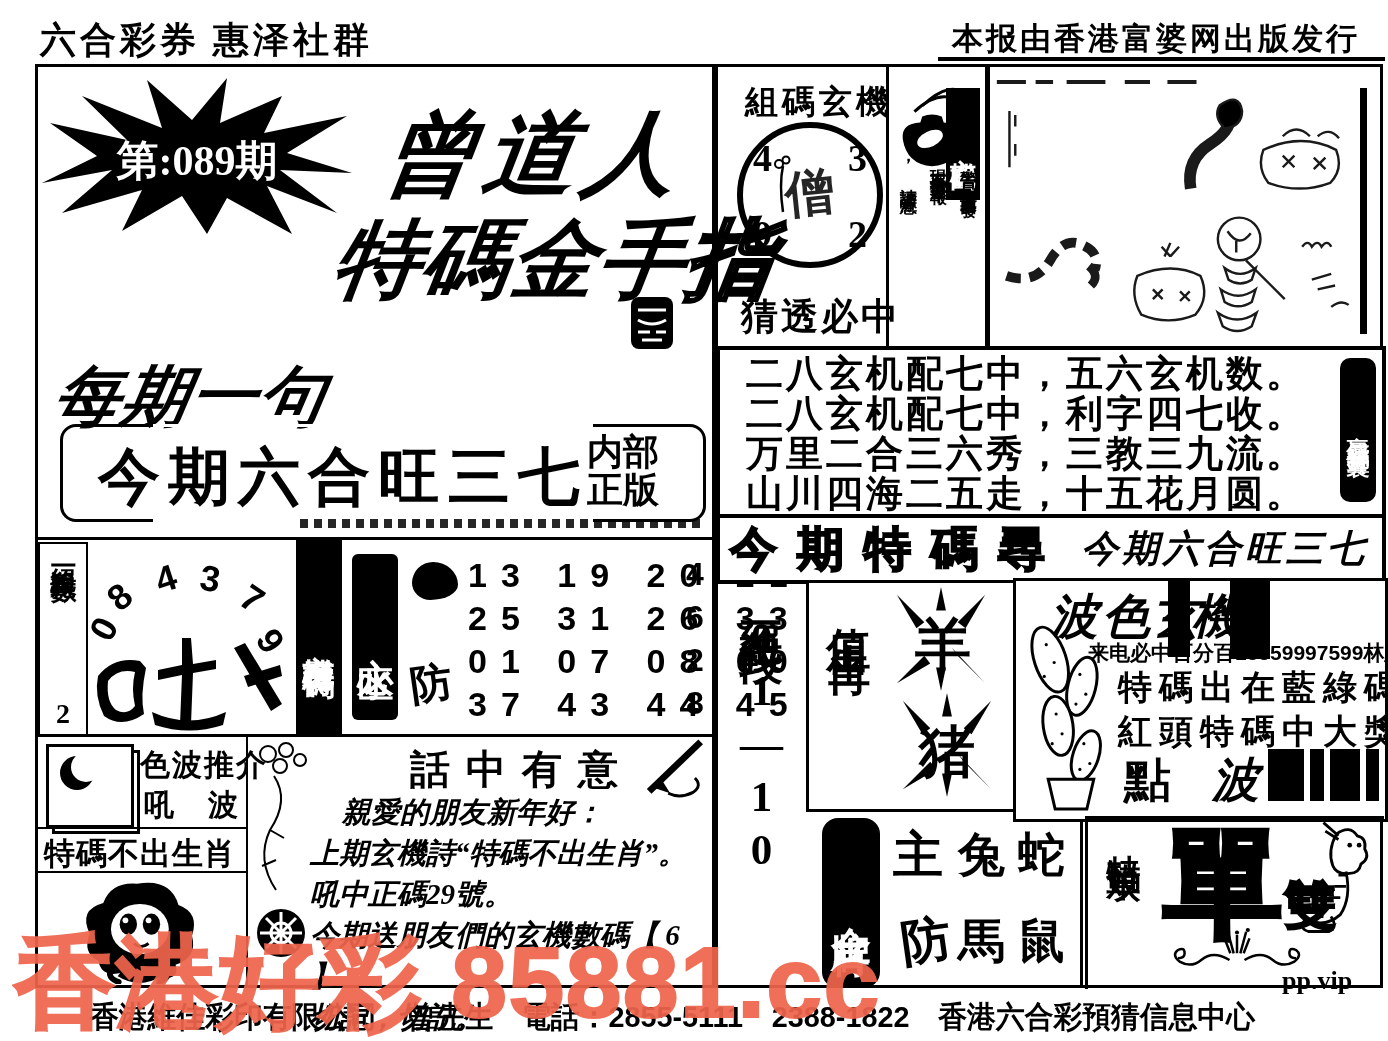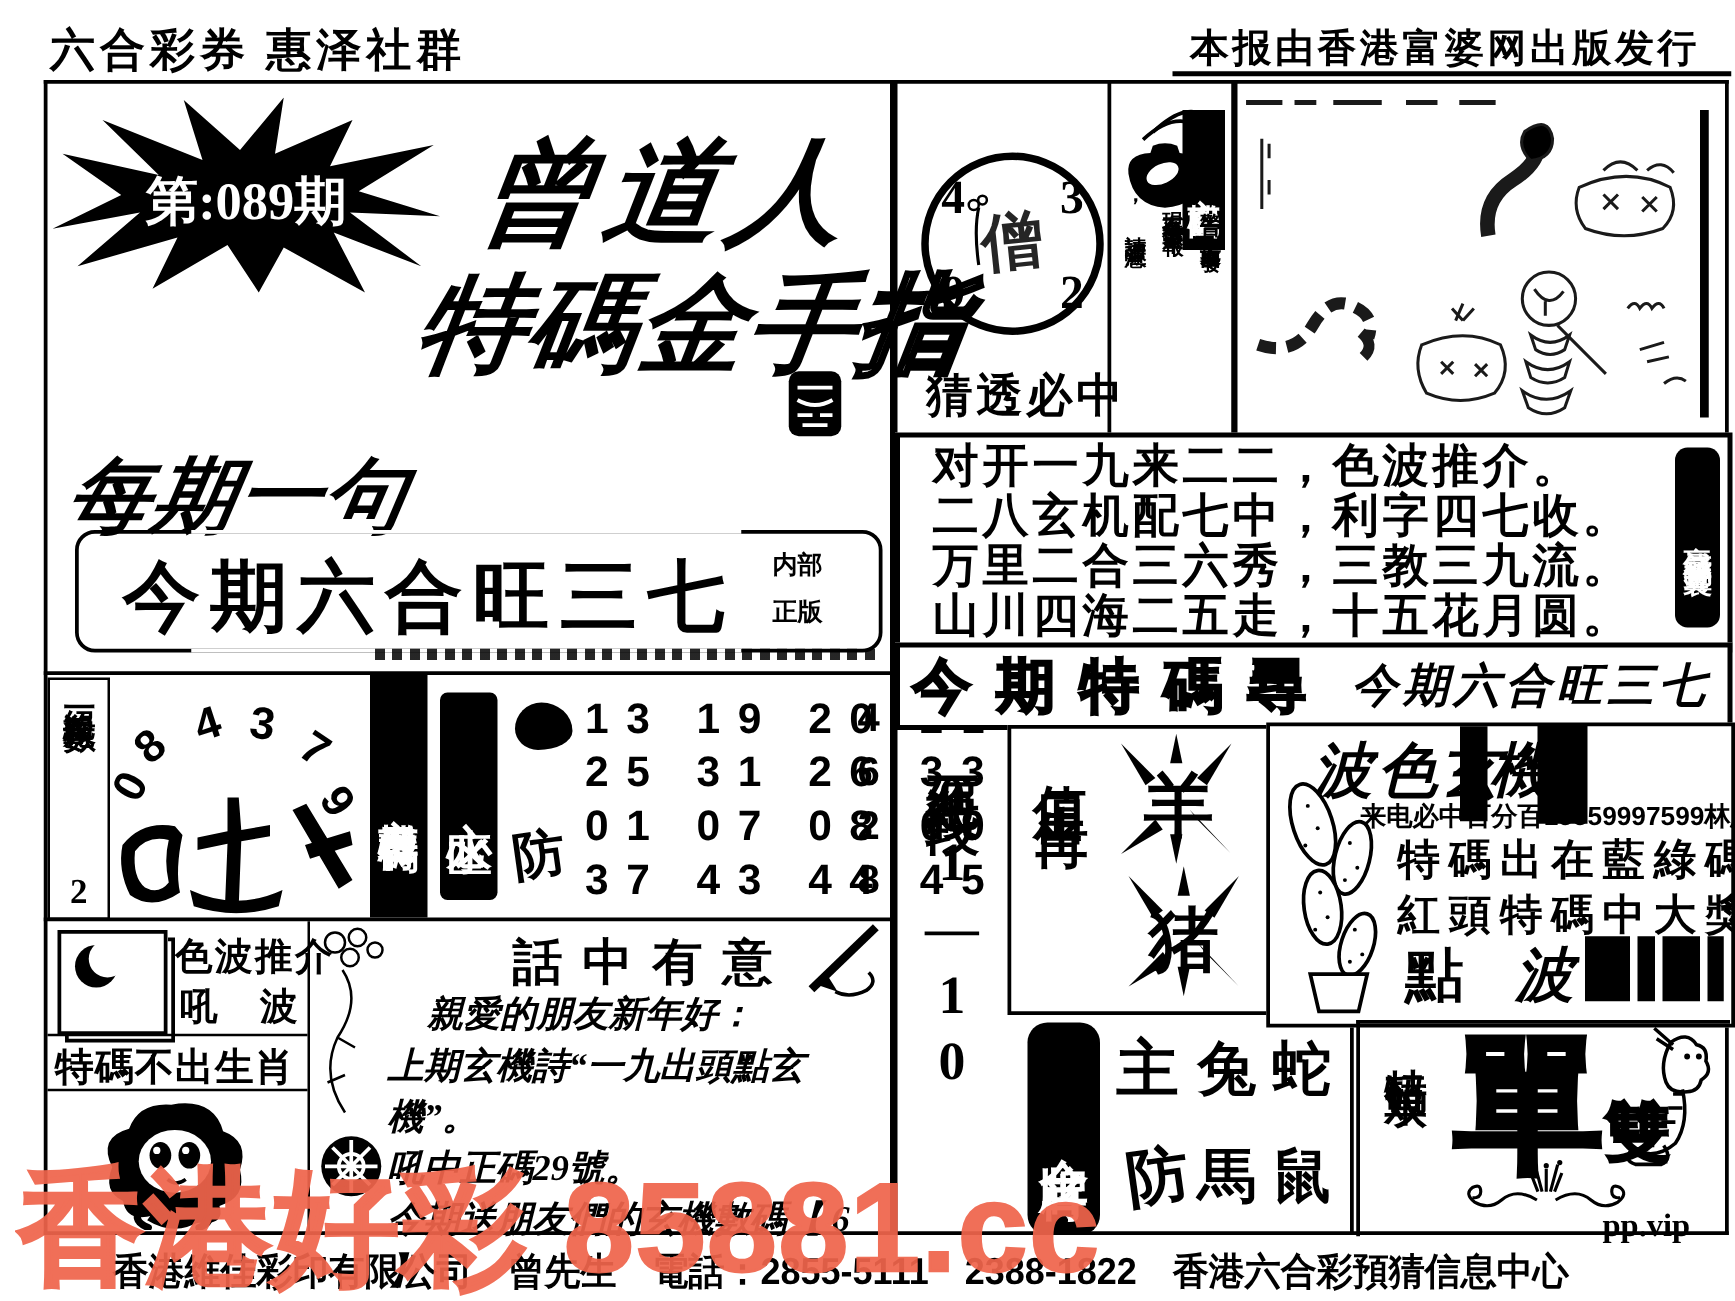--- a/index.html
+++ b/index.html
@@ -47,21 +47,21 @@
     <rect x="3" y="5" width="42" height="52" rx="8" fill="#000"></rect>
     <path d="M10,18 h28 M10,28 q14,8 28,0 M10,40 h12 m6,0 h10 M14,48 h20" stroke="#fff" stroke-width="3" fill="none"></path>
   </svg>
 
   <div class="abs x ser it nowrap" style="left:55px;top:352px;font-size:66px;letter-spacing:2px;transform:skewX(-10deg);">每期一句</div>
 
   <div class="abs" style="left:60px;top:424px;width:640px;height:92px;border:3px solid #000;border-radius:16px;">
     <div class="abs" style="left:90px;top:-3px;width:440px;height:3px;background:#fff;"></div>
     <div class="abs" style="left:90px;bottom:-3px;width:440px;height:3px;background:#fff;"></div>
     <div class="abs x ser nowrap" style="left:35px;top:8px;font-size:62px;letter-spacing:8px;">今期六合旺三七</div>
-    <div class="abs x ser" style="left:555px;top:6px;font-size:20px;line-height:38px;">
+    <div class="abs x ser" style="left:524px;top:6px;font-size:36px;line-height:38px;">
       <div>内部</div>
       <div>正版</div>
     </div>
   </div>
   <div class="abs artifact" style="left:300px;top:519px;width:400px;height:9px;opacity:.85;"></div>
 
   <div class="ln" style="left:35px;top:537px;width:677px;height:3px;"></div>
   <div class="ln" style="left:35px;top:734px;width:677px;height:3px;"></div>
 
   <div class="abs" style="left:38px;top:542px;width:46px;height:190px;border:2px solid #000;">
@@ -142,35 +142,36 @@
       <g stroke="#000" stroke-width="2" fill="none">
         <circle cx="18" cy="14" r="8"></circle>
           <circle cx="36" cy="10" r="7"></circle>
           <circle cx="30" cy="26" r="7"></circle>
           <circle cx="50" cy="20" r="6"></circle>
         <path d="M24,36 Q40,60 20,90 Q6,120 26,150 M20,90 l14,8 M26,120 l-14,6"></path>
       </g>
     </svg>
     <div class="b ser it" style="position:absolute;left:60px;top:56px;width:400px;font-size:29px;line-height:41px;">
       <div style="text-indent:32px;">親愛的朋友新年好：</div>
-      <div>上期玄機詩“一九出頭點玄機”。</div>
+      <div>上期玄機詩“特碼不出生肖”。</div>
       <div>吼中正碼29號。</div>
       <div>今期送朋友們的玄機數碼【 6 】</div>
       <div>切記，切記。</div>
     </div>
     <svg class="abs" style="left:2px;top:168px;" width="58" height="58" viewBox="0 0 58 58">
       <circle cx="29" cy="29" r="24" fill="#000"></circle>
       <circle cx="29" cy="29" r="10" fill="none" stroke="#fff" stroke-width="3"></circle>
       <path d="M29,8 v42 M8,29 h42 M14,14 l30,30 M44,14 l-30,30" stroke="#fff" stroke-width="3"></path>
     </svg>
   </div>
 
   <div class="ln" style="left:886px;top:64px;width:3px;height:284px;"></div>
   <div class="ln" style="left:985px;top:64px;width:5px;height:284px;"></div>
 
+  <div class="abs x ser nowrap" style="left:745px;top:80px;font-size:33px;letter-spacing:4px;">組碼玄機</div>
   <div class="abs" style="left:737px;top:122px;width:134px;height:134px;border:6px solid #000;border-radius:50%;">
     <span class="abs x ser" style="left:10px;top:8px;font-size:38px;">4</span>
     <span class="abs x ser" style="right:10px;top:8px;font-size:38px;">3</span>
     <span class="abs x ser" style="left:10px;bottom:6px;font-size:38px;">9</span>
     <span class="abs x ser" style="right:10px;bottom:6px;font-size:38px;">2</span>
     <span class="abs b ser" style="left:42px;top:32px;font-size:50px;transform:rotate(-6deg);opacity:.85;">僧</span>
     <svg class="abs" style="left:28px;top:26px;" width="22" height="60" viewBox="0 0 22 60">
       <path d="M12,58 Q8,30 12,12" stroke="#000" stroke-width="2.5" fill="none"></path>
       <circle cx="8" cy="10" r="4" fill="none" stroke="#000" stroke-width="2"></circle>
       <circle cx="15" cy="6" r="3.5" fill="none" stroke="#000" stroke-width="2"></circle>
@@ -212,21 +213,21 @@
       <path d="M240,200 q16,12 32,0 l-4,12 q-12,8 -24,0 Z M236,222 q18,13 36,0 l-4,13 q-14,9 -28,0 Z M233,246 q20,14 40,0 l-5,14 q-15,10 -30,0 Z"></path>
       <path d="M262,192 L302,232"></path>
       <path d="M320,178 q6,-8 10,0 q6,-8 10,0 q6,-8 10,0 M330,212 l20,-6 m-14,16 l18,-4"></path>
       <path d="M350,240 q10,-8 18,-2"></path>
     </g>
   </svg>
   <div class="ln" style="left:1360px;top:88px;width:7px;height:246px;"></div>
 
   <div class="bx" style="left:716px;top:346px;width:662px;height:168px;border-width:4px;">
     <div class="x ser" style="position:absolute;left:26px;top:4px;font-size:37px;line-height:40px;letter-spacing:3px;white-space:nowrap;">
-      <div>对开一九来二二，色波推介。</div>
+      <div>二八玄机配七中，五六玄机数。</div>
       <div>二八玄机配七中，利字四七收。</div>
       <div>万里二合三六秀，三教三九流。</div>
       <div>山川四海二五走，十五花月圆。</div>
     </div>
     <div class="abs lab" style="right:6px;top:8px;width:36px;height:144px;border-radius:10px;">
       <div class="v b ser" style="font-size:23px;letter-spacing:6px;">贏錢錦囊</div>
     </div>
   </div>
 
   <div class="bx" style="left:716px;top:514px;width:662px;height:62px;border-width:4px;display:flex;align-items:center;">

